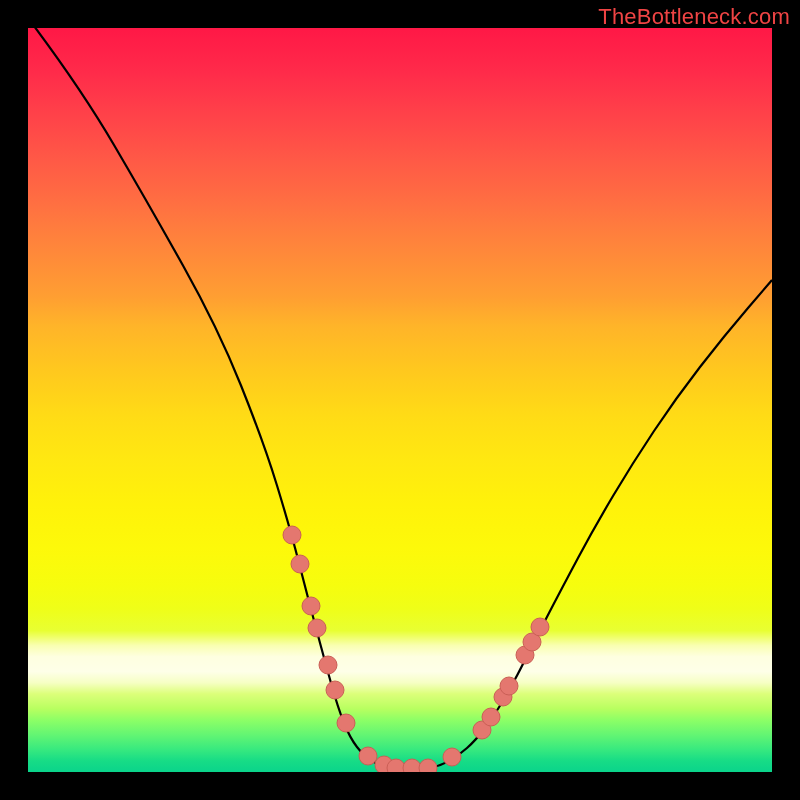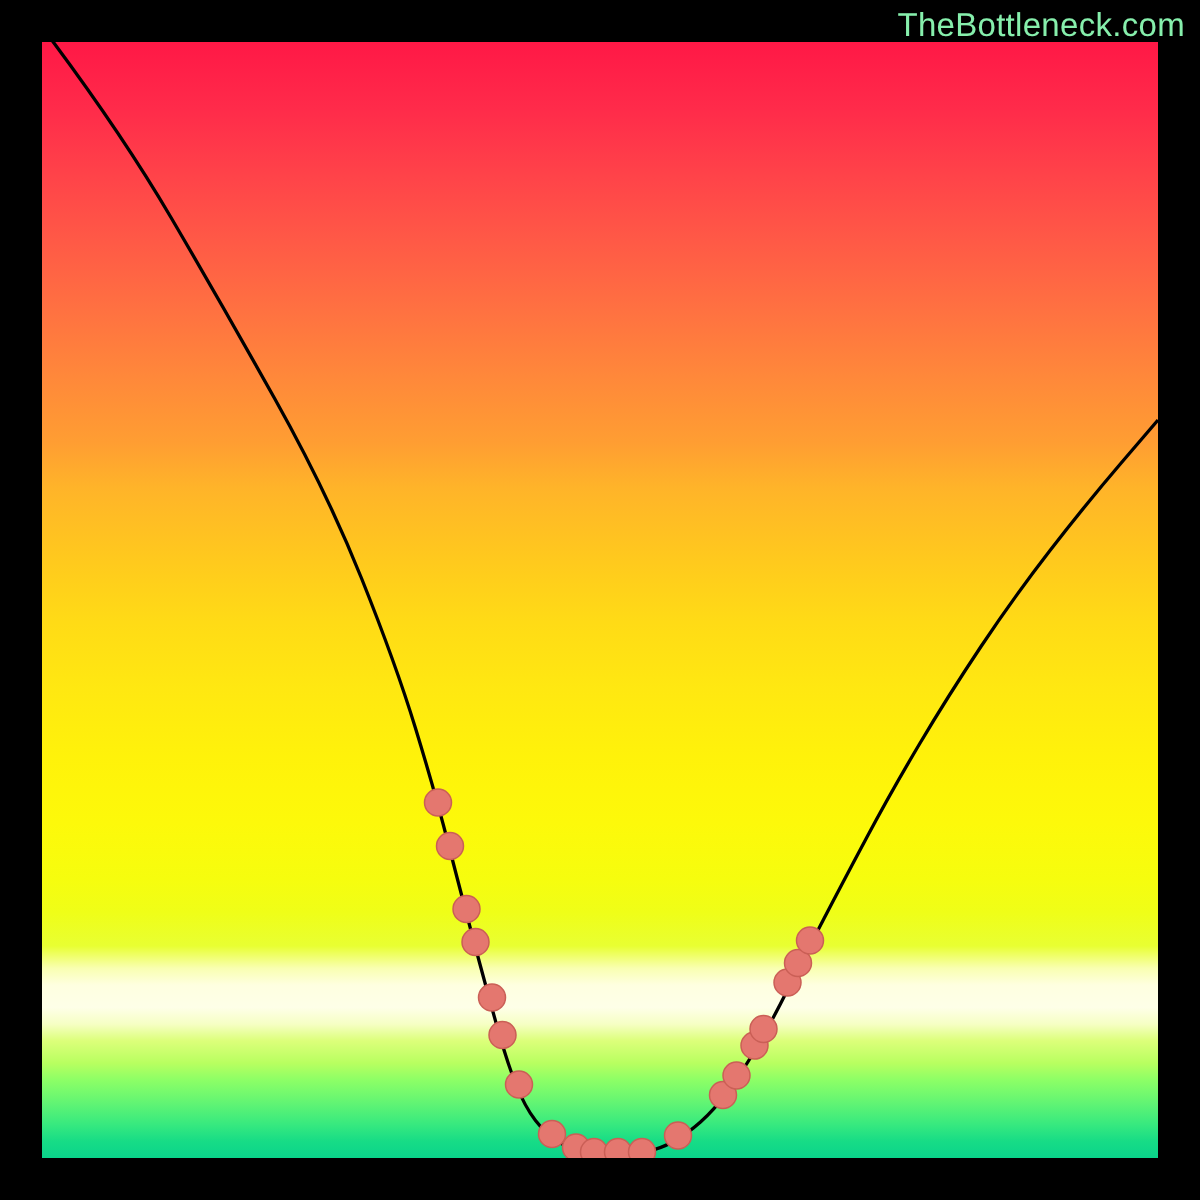--- a/index.html
+++ b/index.html
@@ -62,21 +62,21 @@
   svg.curve {
     position: absolute;
     inset: 0;
     width: 100%;
     height: 100%;
   }
   .watermark {
     position: absolute;
     top: 4px;
     right: 10px;
-    color: #86efac;
+    color: #ef4444;
     font-size: 22px;
     letter-spacing: 0.2px;
     font-weight: 500;
   }
 </style>
 </head>
 <body>
 
 <div class="frame">
   <div class="watermark">TheBottleneck.com</div>

